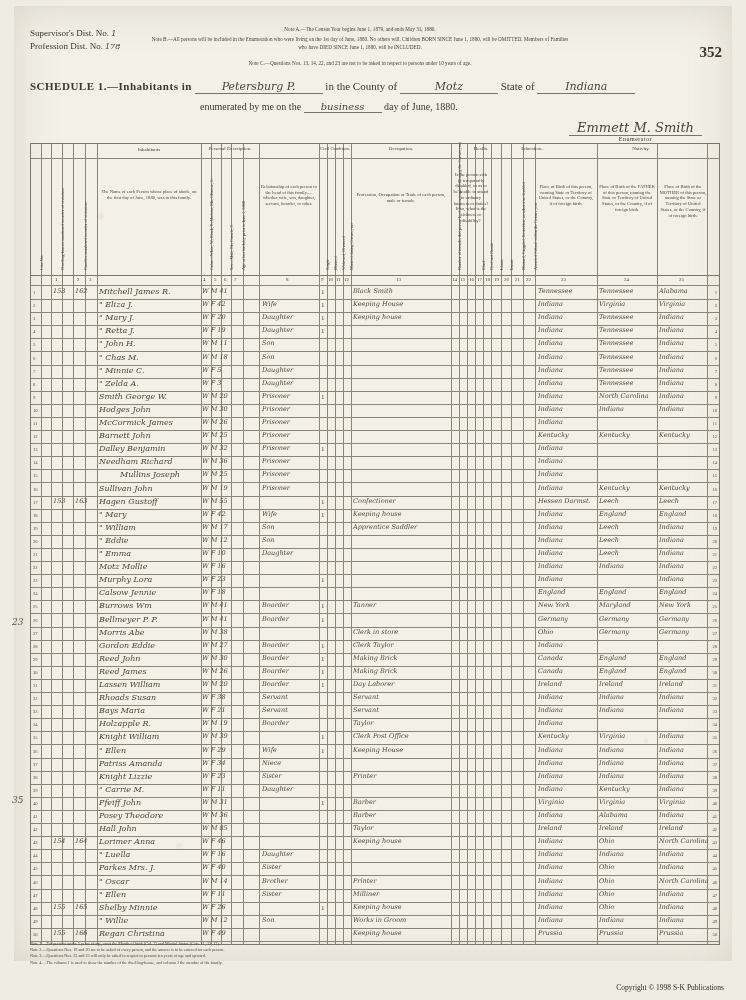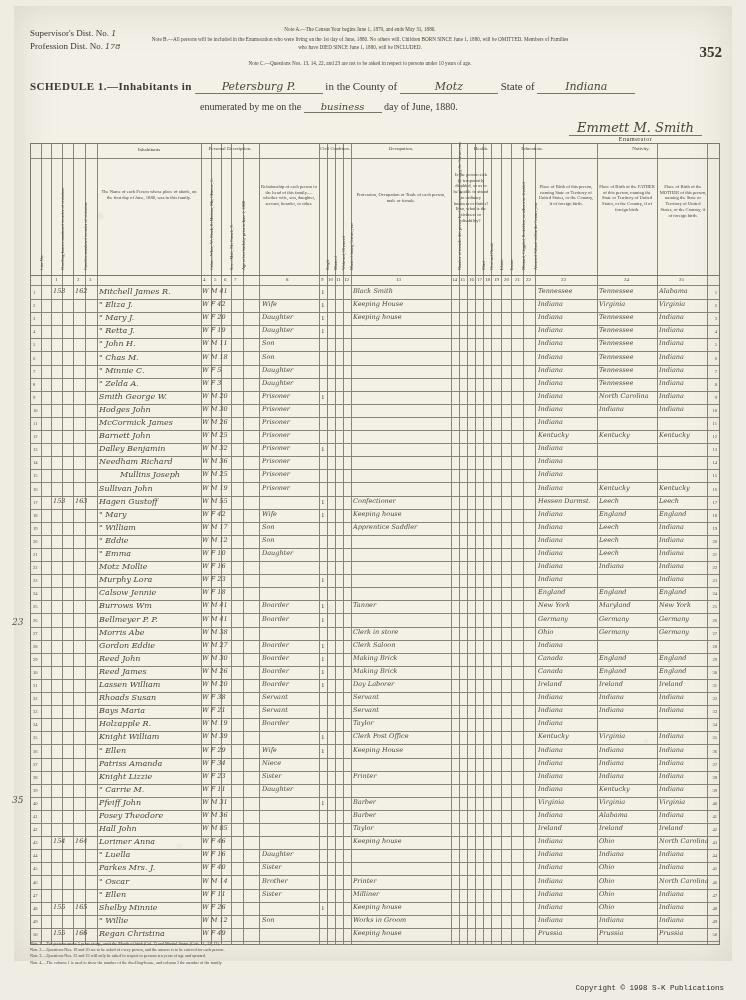--- a/index.html
+++ b/index.html
@@ -50,21 +50,21 @@
   .row{position:absolute;left:0;right:0;height:14.1px;}
   .rl{position:absolute;left:2px;font-size:4.6px;color:#55503f;top:4px;}
   .rr{position:absolute;right:2px;font-size:4.6px;color:#55503f;top:4px;}
   .cell{position:absolute;font-family:"DejaVu Serif",serif;font-style:italic;
         font-size:8px;color:#4d4636;white-space:nowrap;top:1px;}
   .small{font-size:6.5px;}
   .tick{position:absolute;font-size:7px;color:#4d4636;top:2px;}
   .footer{position:absolute;left:30px;bottom:34px;width:690px;font-size:4.2px;
           line-height:1.5;color:#4a443a;}
   .copy{position:absolute;right:22px;bottom:8px;font-size:7.5px;color:#2f2c26;
-        font-family:Liberation Mono, monospace;}
+        font-family:Liberation Serif, serif;}
   .margin-note{position:absolute;font-family:"DejaVu Serif",serif;font-style:italic;
                font-size:9px;color:#5b5342;}
 </style>
 </head>
 <body>
 
 <div class="page">
   <div class="paper">
     <div class="noise"></div>
   </div>
@@ -657,21 +657,21 @@
           <div class="row" style="top: 353.7px;">
             <div class="hline" style="top:13.1px;"></div>
             <span class="rl">28</span>
             <span class="rr">28</span>
             <span class="cell small" style="left:22px;"></span>
             <span class="cell small" style="left:44px;"></span>
             <span class="cell" style="left:68px;">Gordon Eddie</span>
             <span class="cell small" style="left:171px;">W M 27</span>
             <span class="cell small" style="left:231px;">Boarder</span>
             <span class="tick" style="left:290px;">1</span>
-            <span class="cell small" style="left:322px;">Clerk Saloon</span>
+            <span class="cell small" style="left:322px;">Clerk Taylor</span>
             <span class="cell small" style="left:507px;">Indiana</span>
             <span class="cell small" style="left:568px;"></span>
             <span class="cell small" style="left:628px;"></span>
           </div>
           <div class="row" style="top: 366.8px;">
             <div class="hline" style="top:13.1px;"></div>
             <span class="rl">29</span>
             <span class="rr">29</span>
             <span class="cell small" style="left:22px;"></span>
             <span class="cell small" style="left:44px;"></span>

